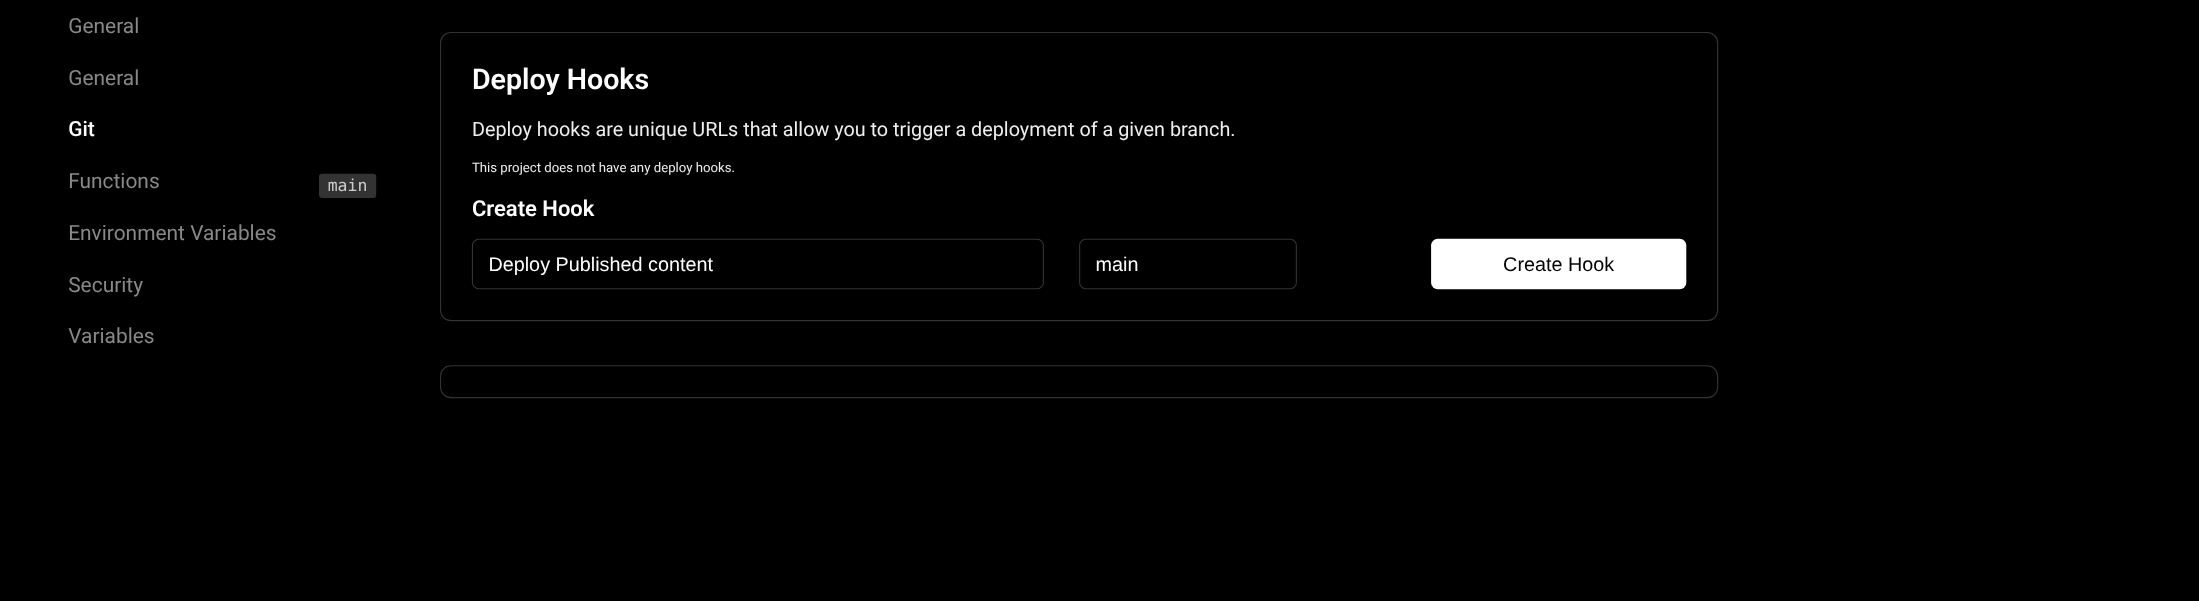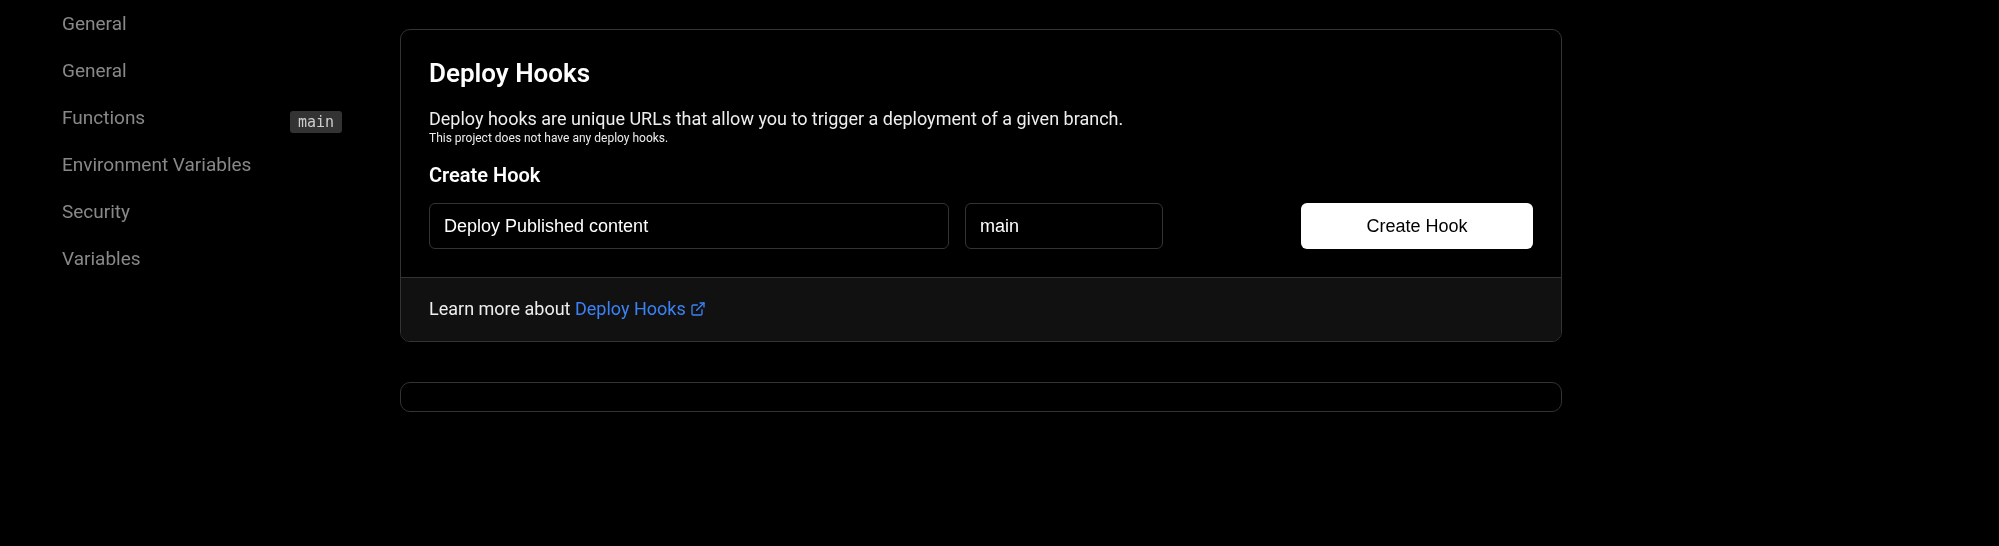--- a/index.html
+++ b/index.html
@@ -59,35 +59,35 @@
     padding: 28px 28px 28px 28px;
   }
   .card-title {
     font-size: 26px;
     font-weight: 600;
     margin-bottom: 20px;
   }
   .card-desc {
     font-size: 18px;
     color: #eee;
-    margin-bottom: 2px;
+    margin-bottom: 16px;
   }
   .card-sub {
     font-size: 12px;
     color: #eee;
     margin-bottom: 18px;
   }
   .section-label {
     font-size: 20px;
     font-weight: 600;
     margin-bottom: 16px;
   }
   .form-row {
     display: flex;
-    gap: 16px;
+    gap: 32px;
     align-items: center;
   }
   .input-text {
     background: #000;
     border: 1px solid #333;
     color: #fff;
     font-size: 18px;
     padding: 11px 14px;
     border-radius: 6px;
     height: 46px;
@@ -132,20 +132,21 @@
     border-radius: 10px;
     height: 30px;
   }
 </style>
 </head>
 <body>
 
 <div class="sidebar">
   <div class="sidebar-item">General</div>
   <div class="sidebar-item">General</div>
+  <div class="sidebar-item active">Git</div>
   <div class="sidebar-item">Functions</div>
   <div class="sidebar-item">
     <span>Environment Variables</span>
     <span class="badge">main</span>
   </div>
   <div class="sidebar-item">Security</div>
   <div class="sidebar-item">Variables</div>
 </div>
 
 <div class="main">
@@ -154,22 +155,15 @@
       <h2 class="card-title">Deploy Hooks</h2>
       <p class="card-desc">Deploy hooks are unique URLs that allow you to trigger a deployment of a given branch.</p>
       <p class="card-sub">This project does not have any deploy hooks.</p>
       <div class="section-label">Create Hook</div>
       <div class="form-row">
         <input class="input-text input-name" type="text" value="Deploy Published content" style="">
         <input class="input-text input-branch" type="text" value="main" style="">
         <button class="btn-primary">Create Hook</button>
       </div>
     </div>
-    <div class="card-footer">
-      <span>Learn more about </span><a href="#" class="link"><span>Deploy Hooks</span><span class="ext-icon"><svg width="16" height="16" viewBox="0 0 24 24" fill="none" stroke="#3b82f6" stroke-width="2" stroke-linecap="round" stroke-linejoin="round">
-              <path d="M18 13v6a2 2 0 0 1-2 2H5a2 2 0 0 1-2-2V8a2 2 0 0 1 2-2h6"></path>
-              <polyline points="15 3 21 3 21 9"></polyline>
-              <line x1="10" y1="14" x2="21" y2="3"></line>
-            </svg></span></a>
-    </div>
   </div>
   <div class="next-card"></div>
 </div>
 
 </body></html>

